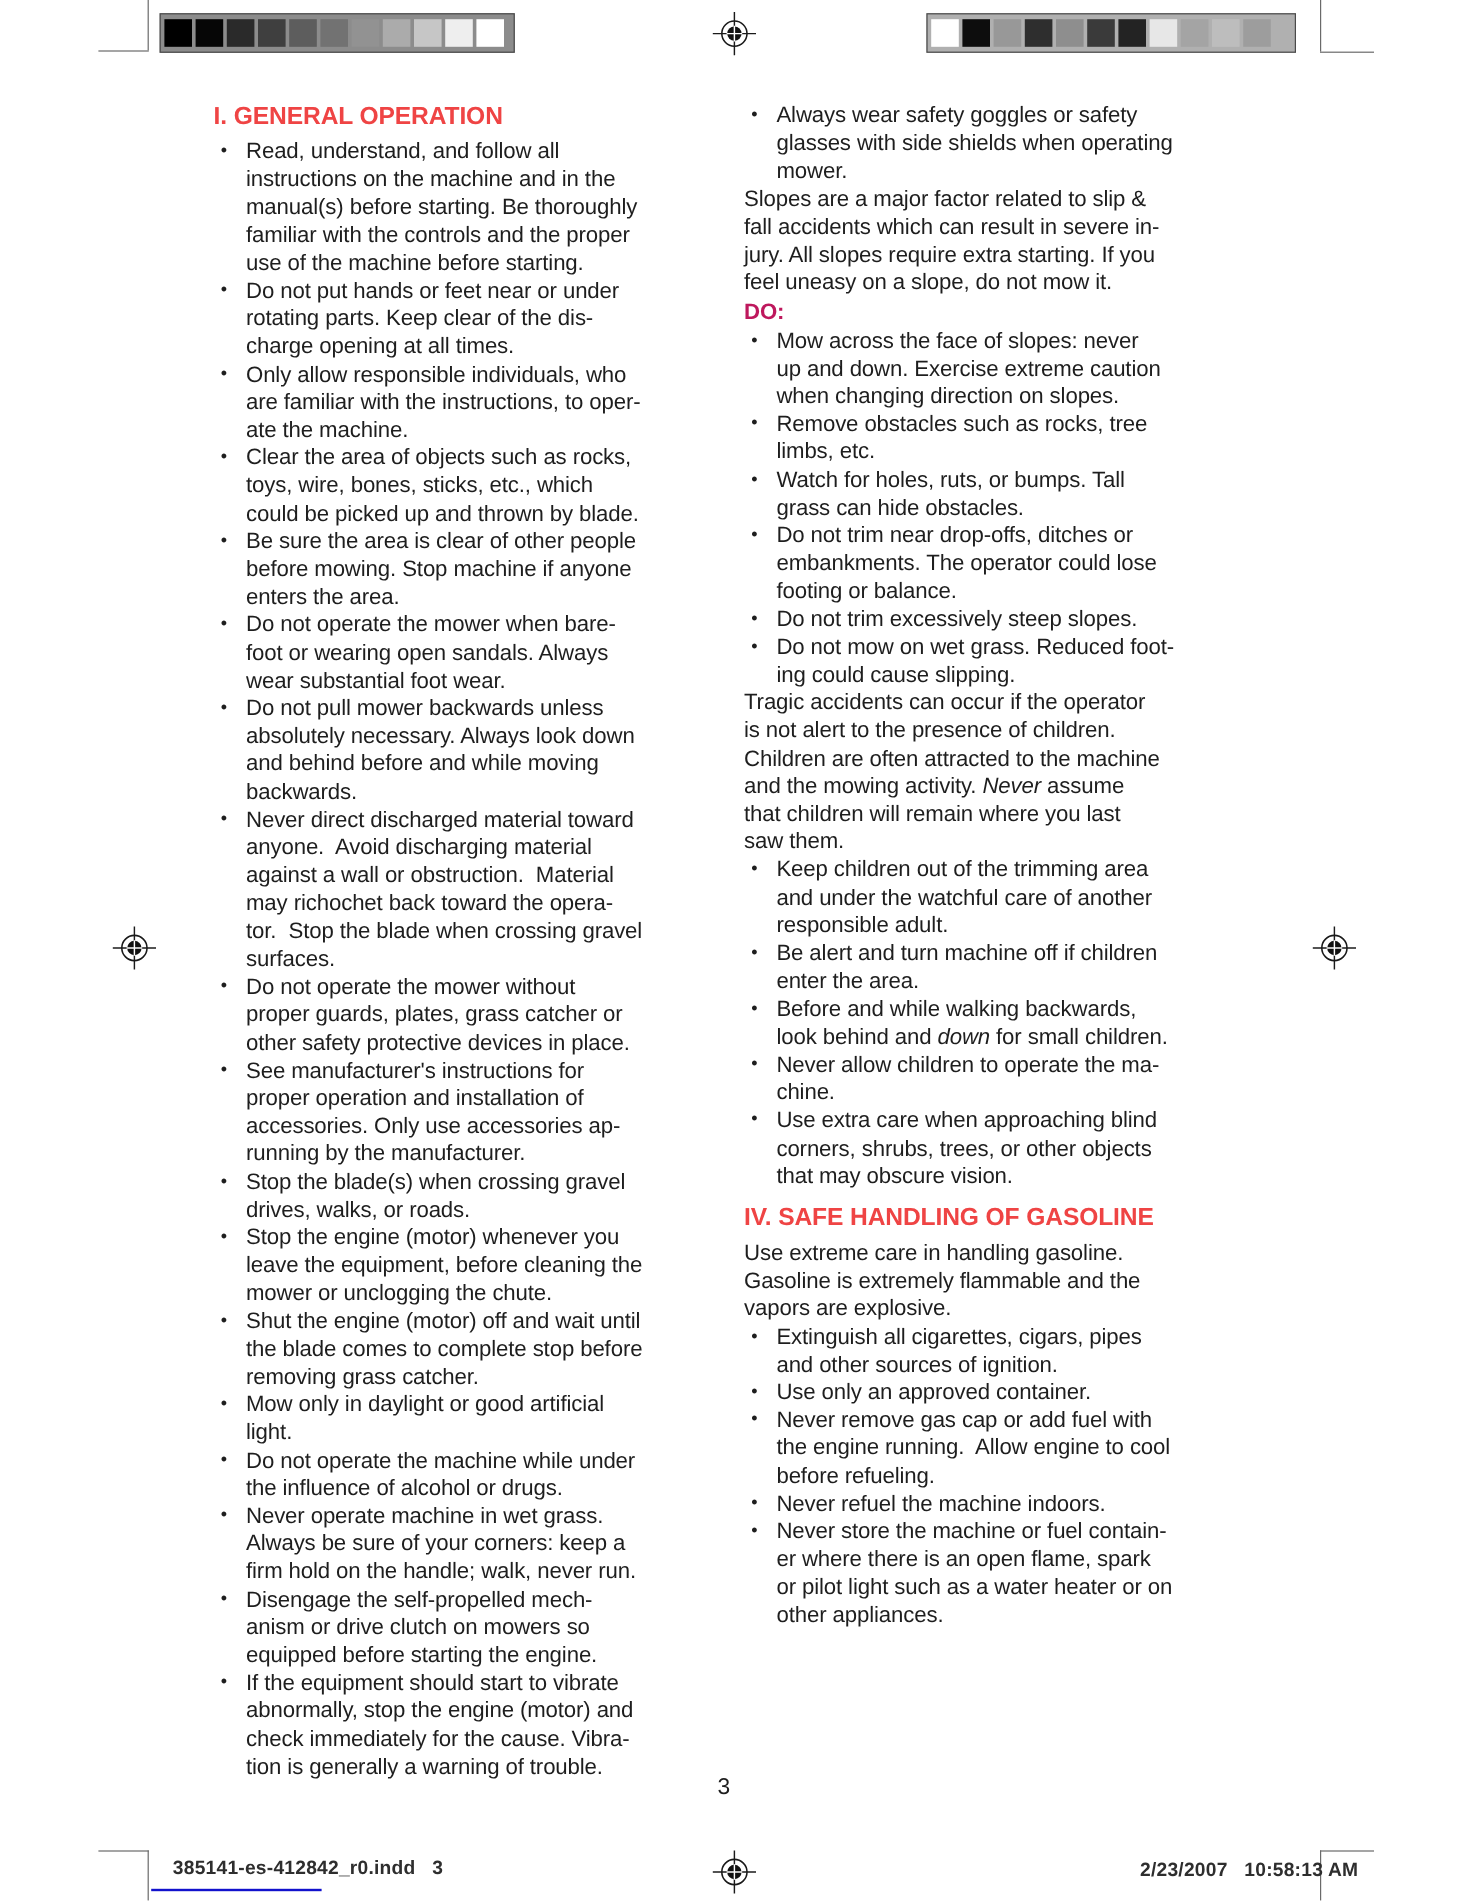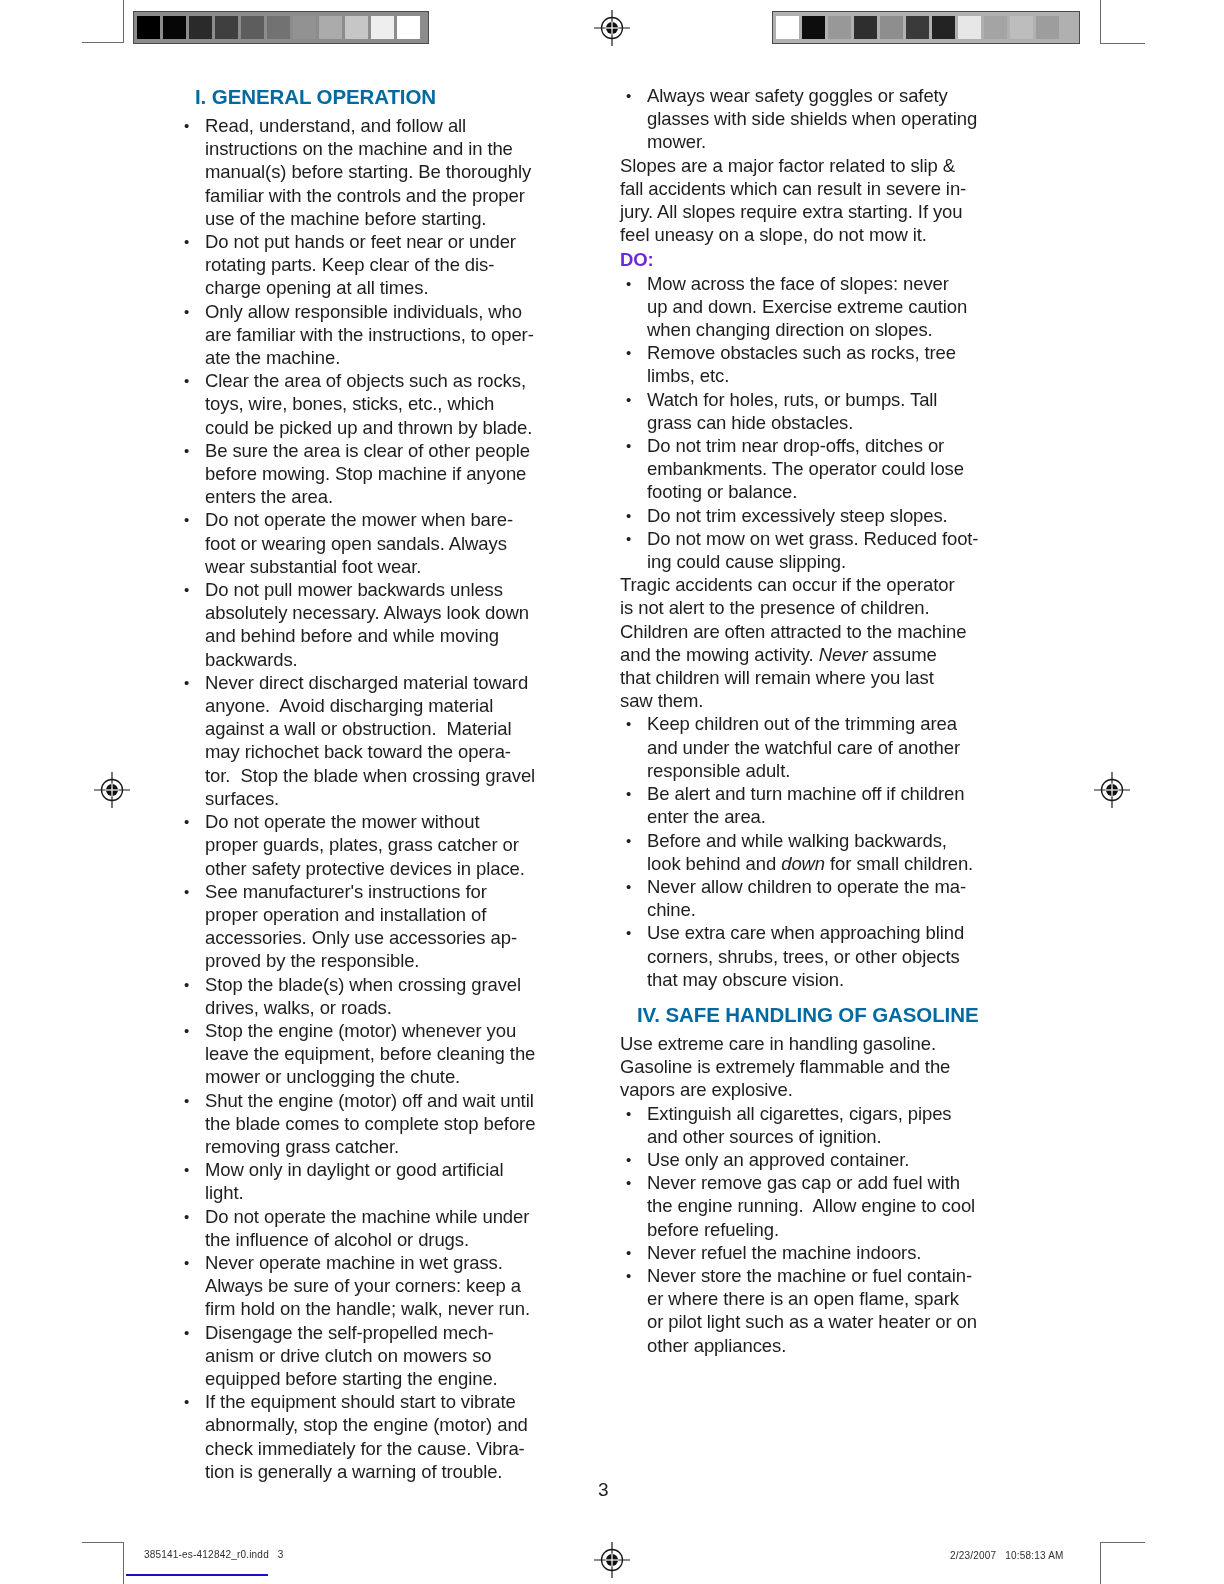--- a/index.html
+++ b/index.html
@@ -15,32 +15,32 @@
   .strip-right{left:772px;width:308px;background:#b0b0b0;}
   .sq{width:23px;height:23px;flex:0 0 auto;}
 
   
   .reg{position:absolute;width:40px;height:40px;}
 
   
   .col{position:absolute;top:84px;width:424px;font-size:18.5px;line-height:23.2px;color:#1e1e1e;letter-spacing:-0.1px;}
   .col-left{left:178px;}
   .col-right{left:620px;}
-  .sec-heading{font-size:20.5px;font-weight:bold;line-height:26px;margin:11px 17px 4px;color:#0369a1;}
+  .sec-heading{font-size:20.5px;font-weight:bold;line-height:26px;margin:11px 0 4px;color:#ef4444;}
   .col > .sec-heading:first-child{margin-top:0;}
-  .sub-heading{font-weight:bold;margin:2px 0 0;color:#6d28d9;}
+  .sub-heading{font-weight:bold;margin:2px 0 0;color:#be185d;}
   .para{margin:0;}
   .bullet{display:flex;}
   .dot{flex:0 0 27px;padding-left:6px;box-sizing:border-box;font-size:15px;}
   .btext{flex:1;}
   .ln{white-space:pre-wrap;}
 
   
   .page-number{position:absolute;left:598px;top:1479px;font-size:19px;color:#1e1e1e;}
-  .footer-text{position:absolute;font-size:10px;color:#2e2e2e;white-space:pre;letter-spacing:0.2px;}
+  .footer-text{position:absolute;font-size:16px;color:#2e2e2e;white-space:pre;letter-spacing:0.2px;font-weight:bold;}
   .footer-left{left:144px;top:1549px;}
   .footer-right{left:950px;top:1550px;}
   .blue-line{position:absolute;left:126px;top:1574px;width:142px;height:2px;}
 </style>
 </head>
 <body>
 
 <div class="page">
 
   <div class="mark" style="left:123px;top:0;width:1px;height:42px;"></div>
@@ -145,21 +145,21 @@
       <div class="bullet">
         <span class="dot">•</span>
         <div class="btext"><span class="ln">Never direct discharged material toward</span><br><span class="ln">anyone.  Avoid discharging material</span><br><span class="ln">against a wall or obstruction.  Material</span><br><span class="ln">may richochet back toward the opera-</span><br><span class="ln">tor.  Stop the blade when crossing gravel</span><br><span class="ln">surfaces.</span></div>
       </div>
       <div class="bullet">
         <span class="dot">•</span>
         <div class="btext"><span class="ln">Do not operate the mower without</span><br><span class="ln">proper guards, plates, grass catcher or</span><br><span class="ln">other safety protective devices in place.</span></div>
       </div>
       <div class="bullet">
         <span class="dot">•</span>
-        <div class="btext"><span class="ln">See manufacturer's instructions for</span><br><span class="ln">proper operation and installation of</span><br><span class="ln">accessories. Only use accessories ap-</span><br><span class="ln">proved by the responsible.</span></div>
+        <div class="btext"><span class="ln">See manufacturer's instructions for</span><br><span class="ln">proper operation and installation of</span><br><span class="ln">accessories. Only use accessories ap-</span><br><span class="ln">running by the manufacturer.</span></div>
       </div>
       <div class="bullet">
         <span class="dot">•</span>
         <div class="btext"><span class="ln">Stop the blade(s) when crossing gravel</span><br><span class="ln">drives, walks, or roads.</span></div>
       </div>
       <div class="bullet">
         <span class="dot">•</span>
         <div class="btext"><span class="ln">Stop the engine (motor) whenever you</span><br><span class="ln">leave the equipment, before cleaning the</span><br><span class="ln">mower or unclogging the chute.</span></div>
       </div>
       <div class="bullet">

